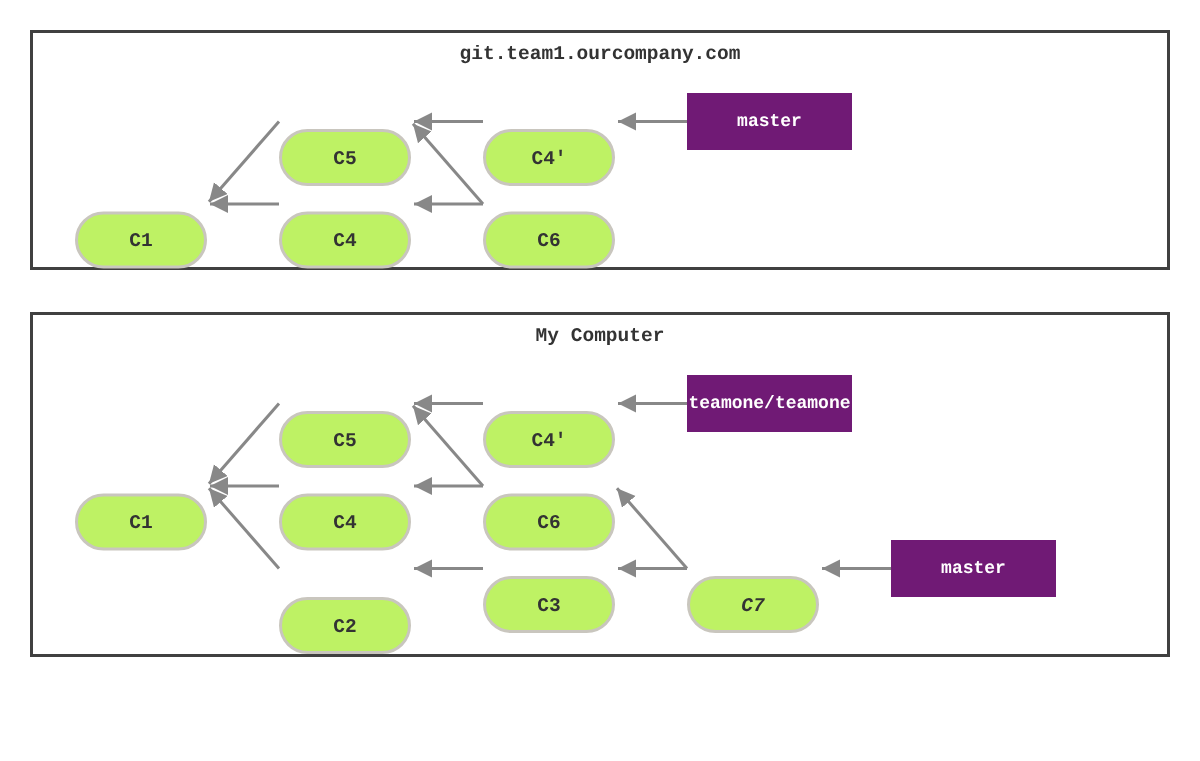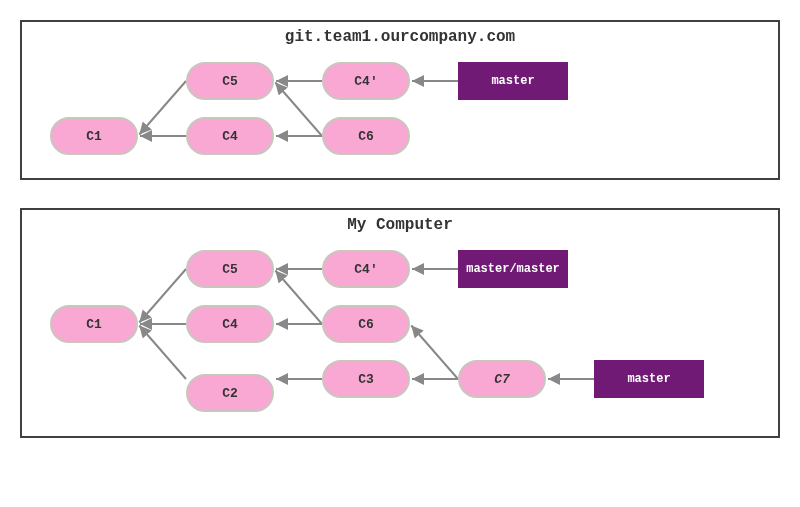--- a/index.html
+++ b/index.html
@@ -12,38 +12,39 @@
   }
   .panel {
     border: 2px solid #404040;
     position: relative;
     margin-bottom: 28px;
   }
   .panel-1 { height: 160px; }
   .panel-2 { height: 230px; }
   .panel-title {
     text-align: center;
-    font-size: 16px;
+    font-size: 13px;
     font-weight: bold;
     color: #333;
     padding-top: 6px;
   }
   .commit {
     position: absolute;
     width: 88px;
     height: 38px;
-    background: #f9a8d4;
+    background: #bef264;
     border: 2px solid #c9c6be;
     border-radius: 19px;
     display: flex;
     align-items: center;
     justify-content: center;
     font-size: 13px;
     font-weight: bold;
     color: #333;
+    margin-top: 24px;
   }
   .ref {
     position: absolute;
     width: 110px;
     height: 38px;
     background: #701a75;
     color: #fff;
     display: flex;
     align-items: center;
     justify-content: center;
@@ -111,16 +112,16 @@
   </svg>
   <div id="nodes-1">
       <div class="commit" style="left: 28px; top: 95px;">C1</div>
       <div class="commit" style="left: 164px; top: 40px;">C5</div>
       <div class="commit" style="left: 164px; top: 95px;">C4</div>
       <div class="commit" style="left: 164px; top: 164px;">C2</div>
       <div class="commit" style="left: 300px; top: 40px;">C4'</div>
       <div class="commit" style="left: 300px; top: 95px;">C6</div>
       <div class="commit" style="left: 300px; top: 150px; text-align: right;">C3</div>
       <div class="commit" style="left: 436px; top: 150px; font-style: italic;">C7</div>
-      <div class="ref" style="left: 436px; top: 40px;">master/master</div>
+      <div class="ref" style="left: 436px; top: 40px;">teamone/teamone</div>
       <div class="ref" style="left: 572px; top: 150px;">master</div>
     </div>
 </div>
 
 </body></html>

